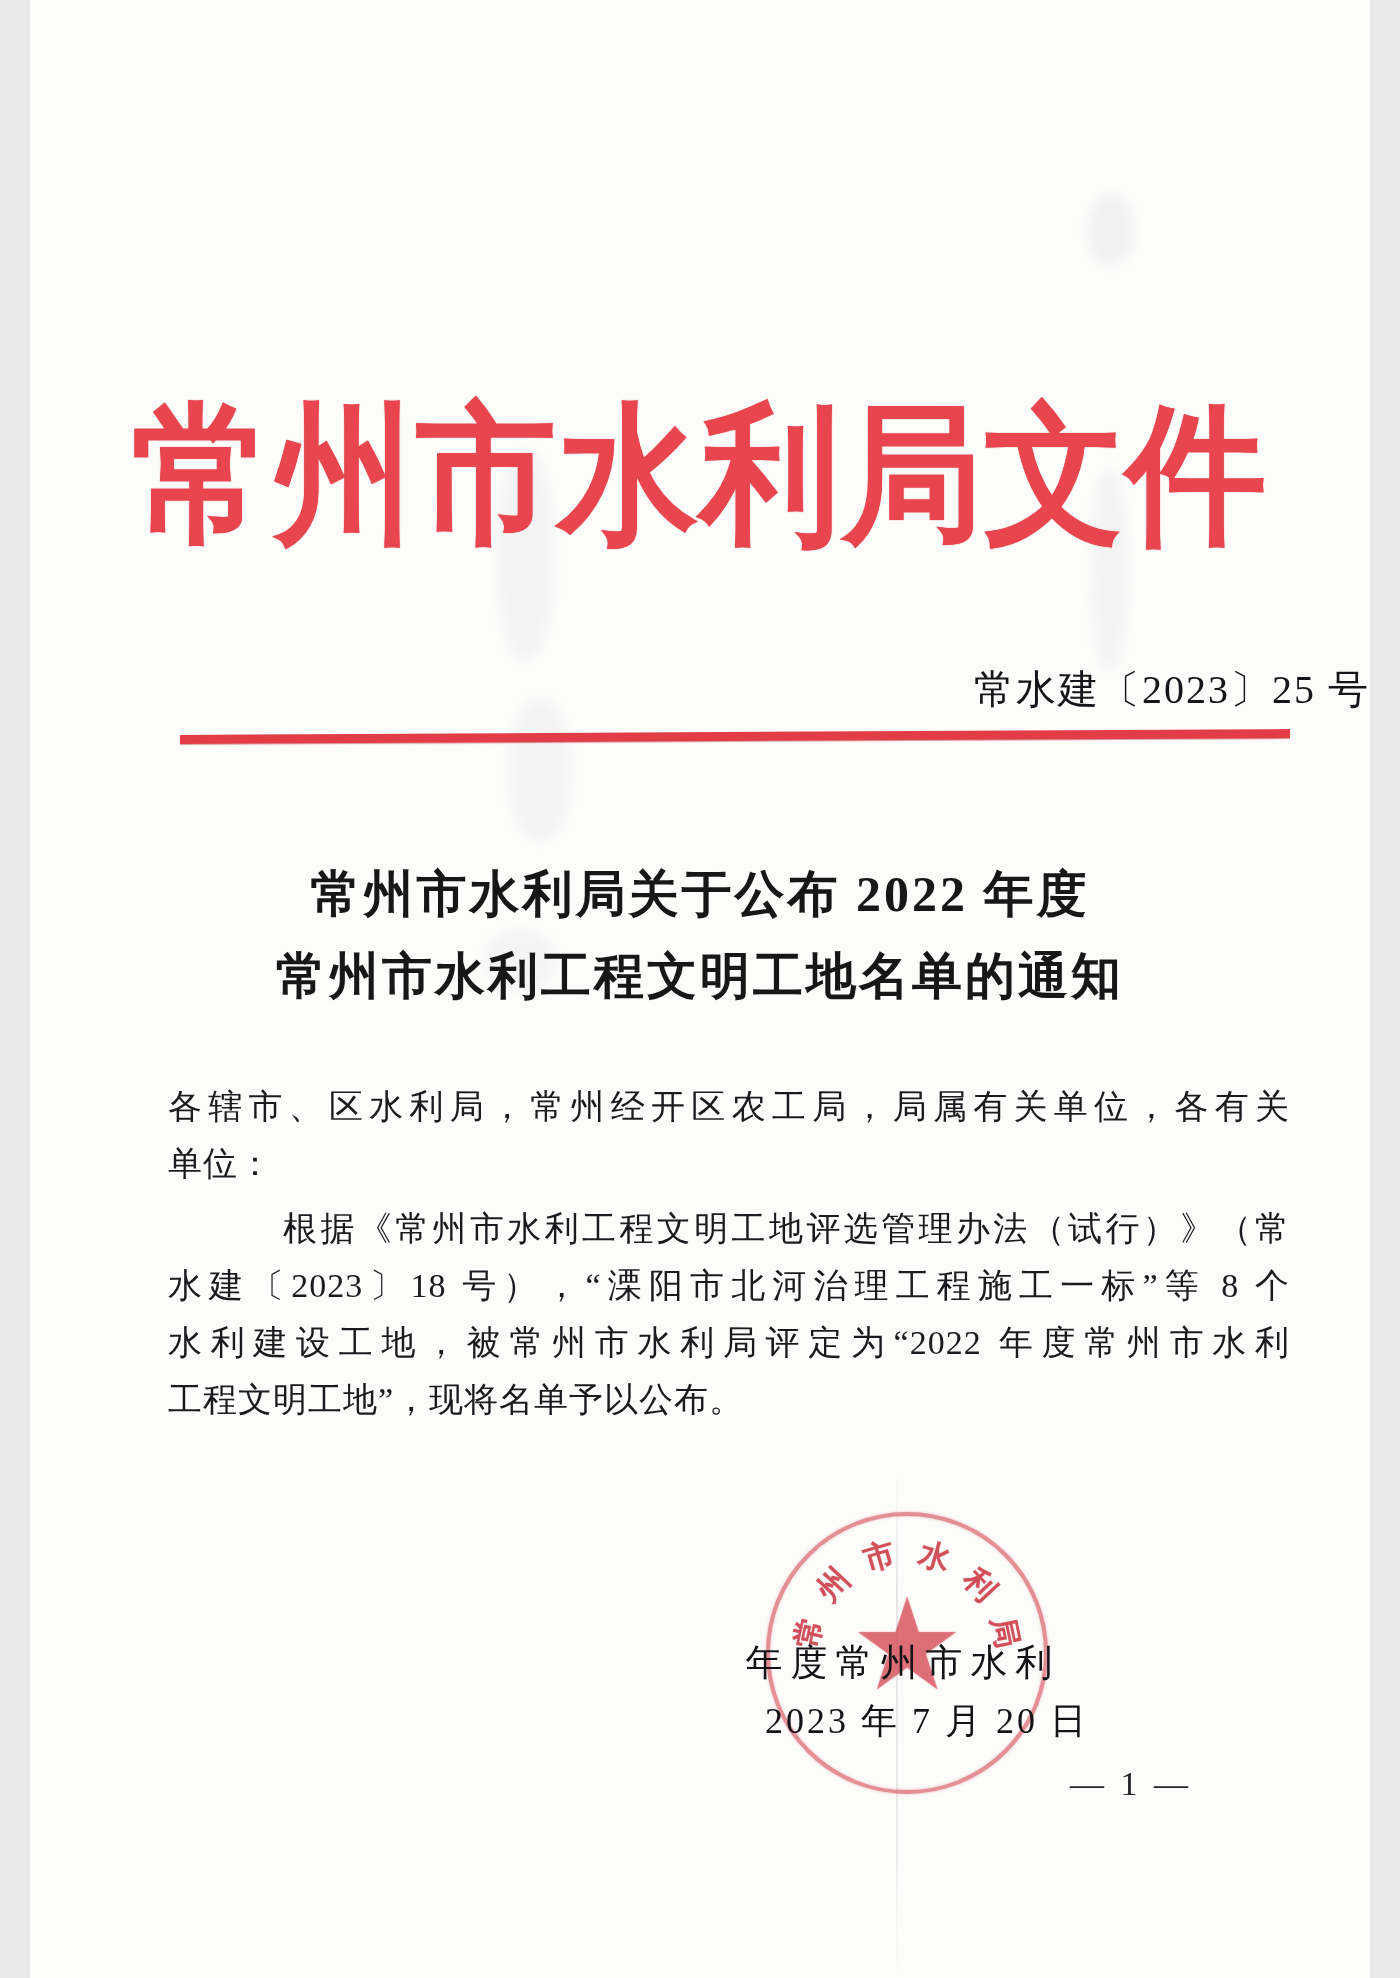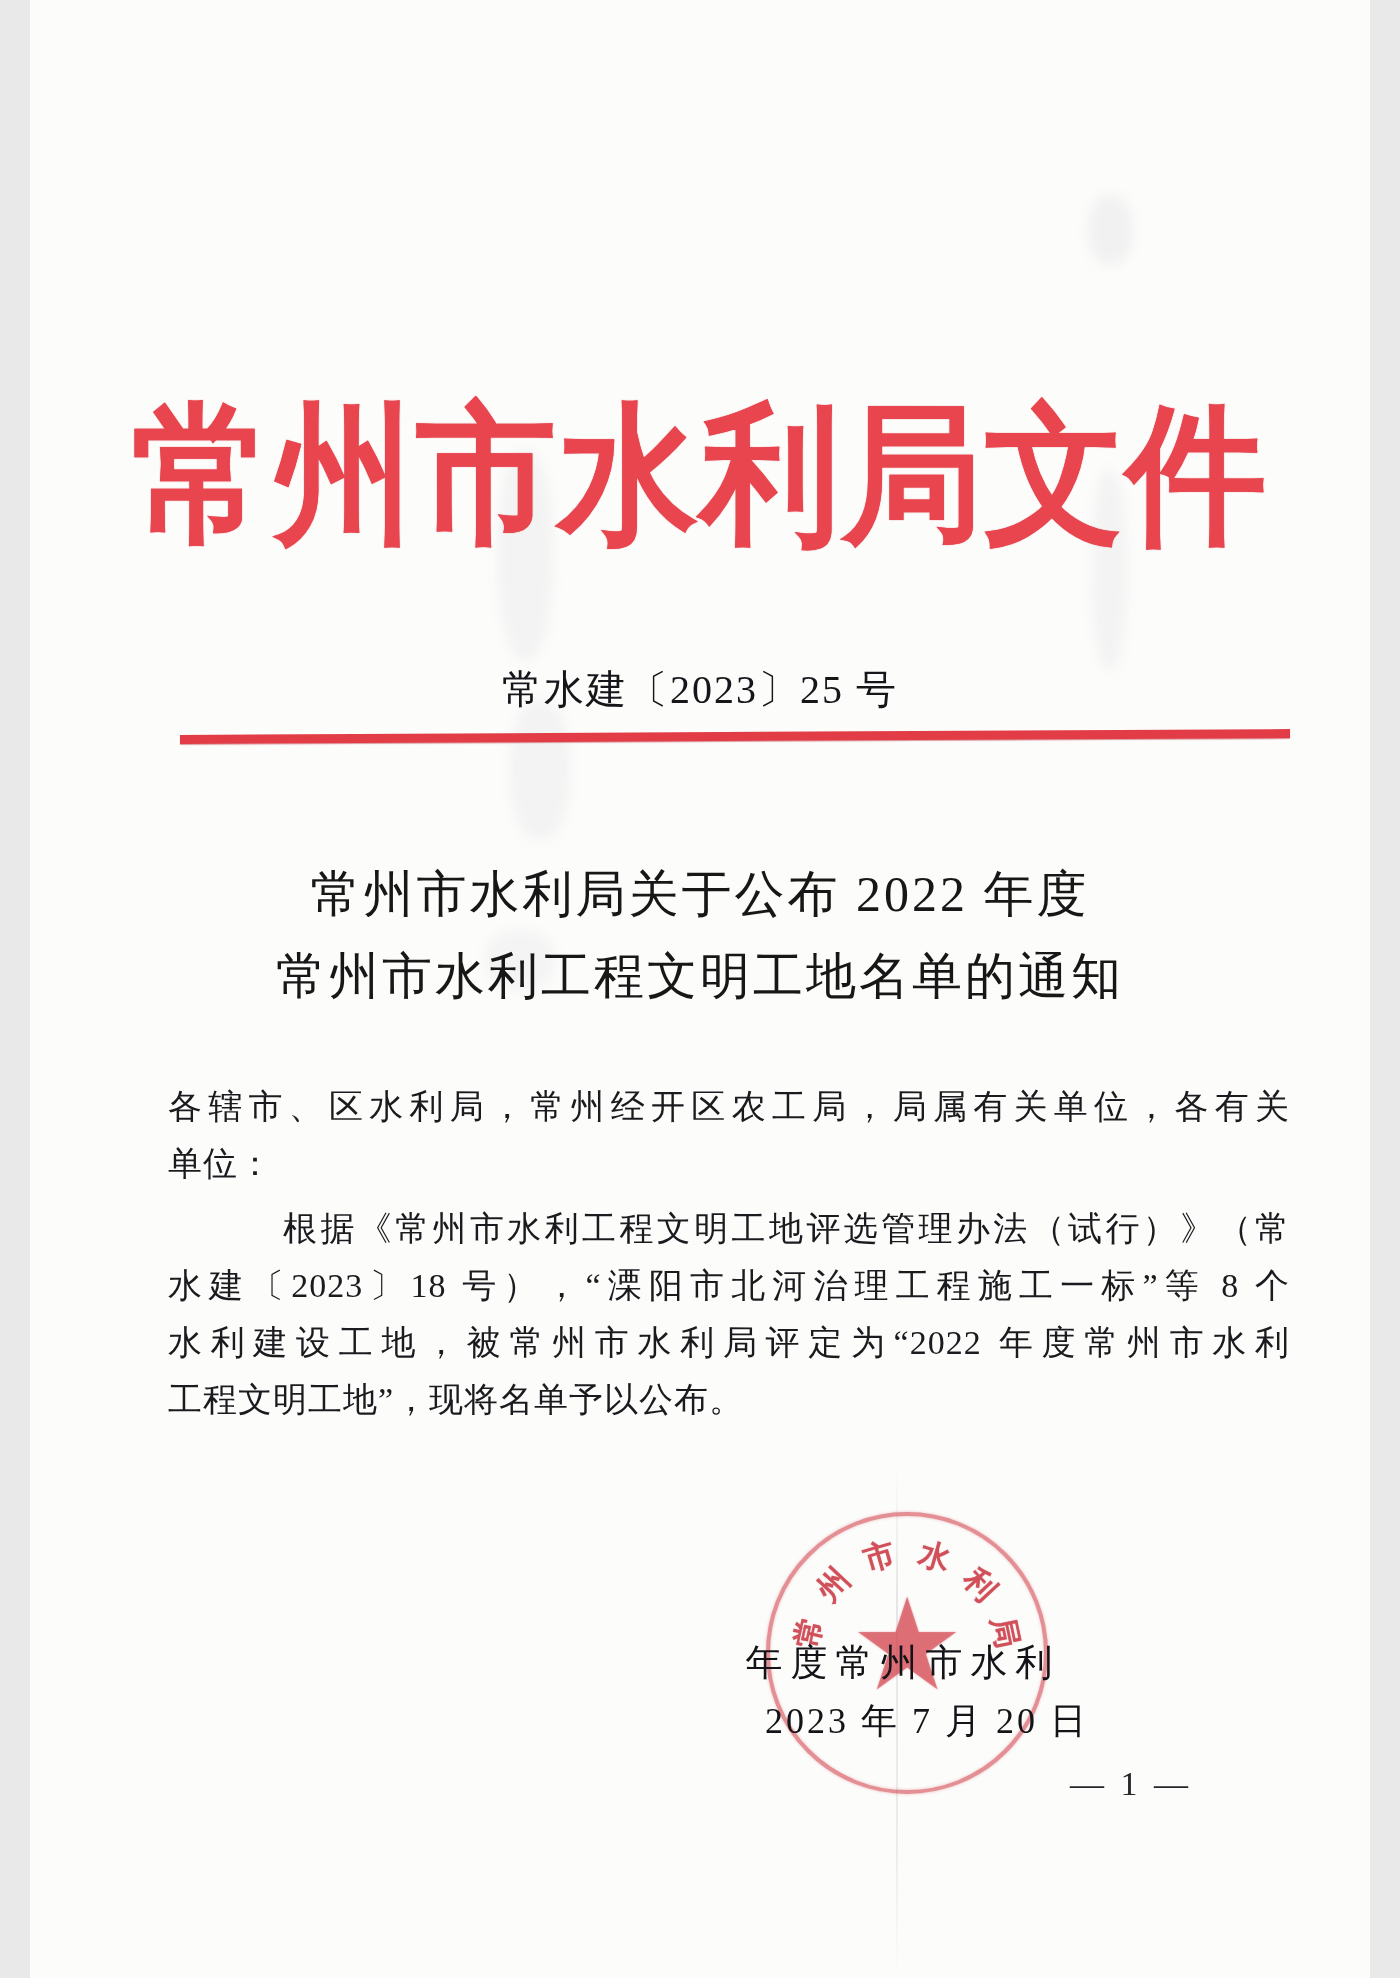--- a/index.html
+++ b/index.html
@@ -21,39 +21,39 @@
     letter-spacing:2px;
     color:#e8454f;
     transform:scaleY(1.08);
     transform-origin:top center;
     text-shadow:0 0 1px #d93842;
     white-space:nowrap;
   }
   
   .doc-number{
     position:absolute;top:666px;left:0;width:100%;
-    text-align:center;
+    text-align:right;
     font-size:40px;line-height:48px;
     letter-spacing:2px;
     color:#15151a;
     white-space:nowrap;
   }
   
   .red-rule{
     position:absolute;top:732px;left:150px;width:1110px;height:9px;
     background:#e23c46;
     box-shadow:0 1px 1px rgba(180,30,40,.45);
     transform:rotate(-0.3deg);
   }
   
   .notice-title{
     position:absolute;left:0;width:100%;
     text-align:center;
     font-size:50px;line-height:60px;
-    font-weight:normal;
+    font-weight:bold;
     letter-spacing:3px;
     color:#171717;
     white-space:nowrap;
   }
   .notice-title.l1{top:864px;}
   .notice-title.l2{top:946px;}
   
   .body-block{
     position:absolute;top:1078px;left:138px;width:1122px;
     font-size:34px;

